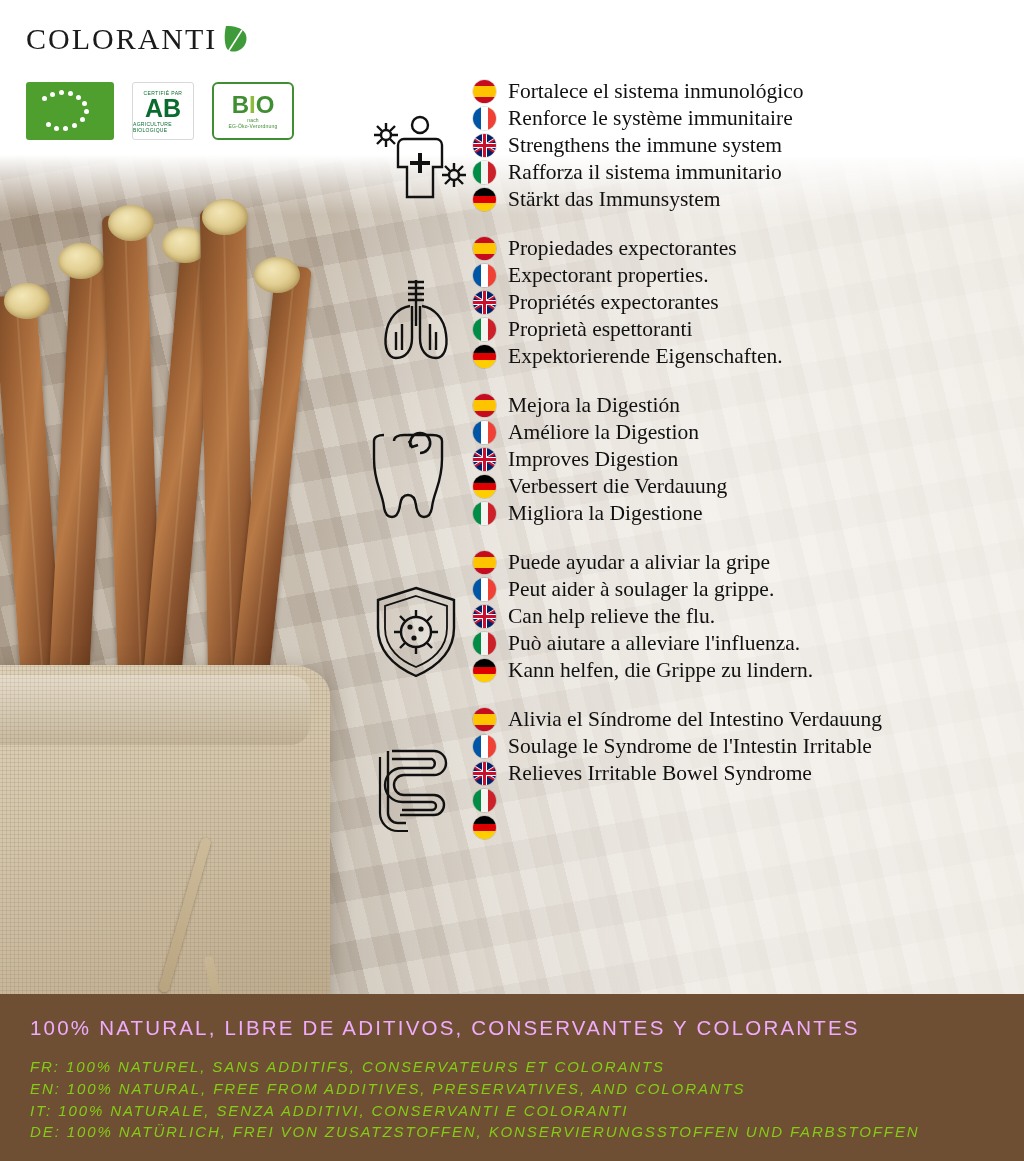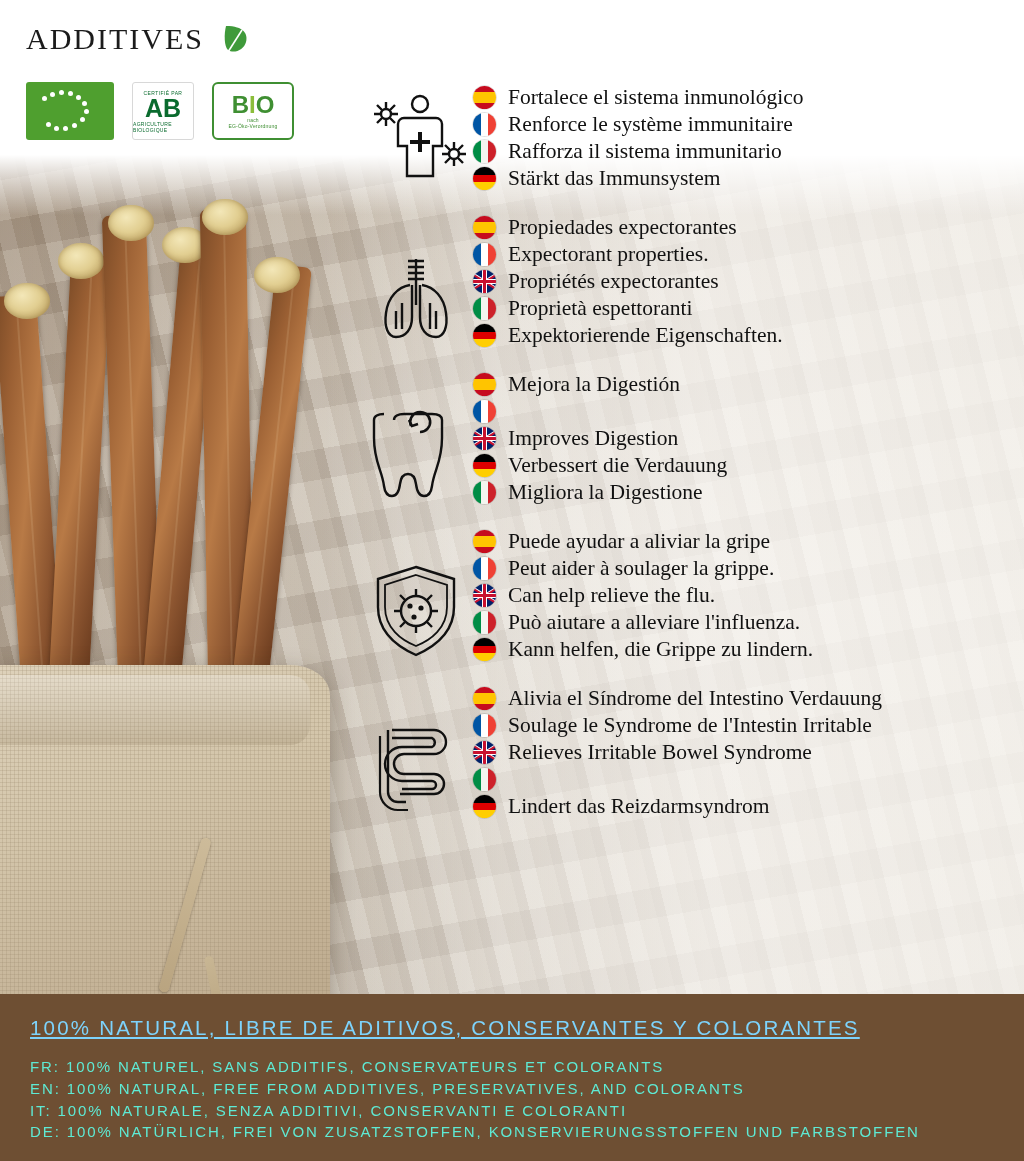--- a/index.html
+++ b/index.html
@@ -143,24 +143,24 @@
   .f-de i.c { left:0; top:66.6%; width:100%; height:33.4%; background:#FFCE00; }
 
   
   .footer {
     position:absolute; left:0; bottom:0; width:1024px; height:167px;
     background:#6e4f33; color:#ffffff;
     font-family:"Liberation Sans", sans-serif;
     padding:22px 30px 0 30px;
   }
   .footer .main {
-    font-size:20.5px; letter-spacing:2.2px; margin-bottom:16px; color:#7dd3fc;text-decoration:underline;
+    font-size:20.5px; letter-spacing:2.2px; margin-bottom:16px; color:#f0abfc;
   }
   .footer .sub {
-    font-size:15px; letter-spacing:1.9px; line-height:1.45; color:#5eead4;
+    font-size:15px; letter-spacing:1.9px; line-height:1.45; color:#84cc16;font-style:italic;
   }
 </style>
 </head>
 <body>
 
 <div class="bg"></div>
 <div class="bg-logs"></div>
 <div class="bg-white-veil"></div>
 <div class="bg-topwhite"></div>
 
@@ -178,21 +178,21 @@
   <div class="stick" style="left:264px; top:70px; width:36px; height:420px; transform:rotate(6deg);"></div>
   <div class="tip" style="left:264px; top:62px;"></div>
   <div class="sack">
     <div class="sack-fold"></div>
   </div>
   <div class="cord"></div>
   <div class="cord2"></div>
 </div>
 
 <div class="header">
-  <div class="brand">ADDITIVES</div>
+  <div class="brand">COLORANTI</div>
   <div class="leaf-mark">
     <svg viewBox="0 0 28 36" width="28" height="36">
       <path d="M4 4 C22 4 26 12 24 20 C22 28 12 32 6 28 C2 24 2 12 4 4 Z" fill="#3f9a3a"></path>
       <path d="M6 30 L20 8" stroke="#ffffff" stroke-width="1.6" fill="none"></path>
     </svg>
   </div>
 
   <div class="cert-row">
     <div class="euleaf">
       <span class="star" style="left:16px; top:14px;"></span>
@@ -246,77 +246,91 @@
         </div>
       <div class="line">
           <span class="flag f-fr">
             <i class="a"></i>
             <i class="b"></i>
             <i class="c"></i>
           </span>
           <span class="txt">Renforce le système immunitaire</span>
         </div>
       <div class="line">
-          <span class="flag f-it">
-            <i class="a"></i>
-            <i class="b"></i>
-            <i class="c"></i>
-          </span>
-          <span class="txt">Rafforza il sistema immunitario</span>
-        </div>
-      <div class="line">
-          <span class="flag f-de">
-            <i class="a"></i>
-            <i class="b"></i>
-            <i class="c"></i>
-          </span>
-          <span class="txt">Stärkt das Immunsystem</span>
-        </div>
-    </div>
-  </div>
-
-  <div class="benefit">
-    <div class="icon">
-      <svg width="104" height="104" viewBox="0 0 104 104" fill="none" stroke="#111" stroke-width="2.4">
-        <path d="M52 14 v46"></path>
-        <path d="M44 16 h16 M44 22 h16 M44 28 h16 M44 34 h16"></path>
-        <path d="M46 40 C34 42 24 52 22 68 C20 82 24 92 32 92 C42 92 48 84 48 72 v-32"></path>
-        <path d="M58 40 C70 42 80 52 82 68 C84 82 80 92 72 92 C62 92 56 84 56 72 v-32"></path>
-        <path d="M38 58 v26 M32 66 v18 M66 58 v26 M72 66 v18"></path>
-      </svg>
-    </div>
-    <div class="lines">
-      <div class="line">
-          <span class="flag f-es">
-            <i class="a"></i>
-            <i class="b"></i>
-            <i class="c"></i>
-          </span>
-          <span class="txt">Propiedades expectorantes</span>
-        </div>
-      <div class="line">
-          <span class="flag f-fr">
-            <i class="a"></i>
-            <i class="b"></i>
-            <i class="c"></i>
-          </span>
-          <span class="txt">Expectorant properties.</span>
-        </div>
-      <div class="line">
           <span class="flag f-gb">
             <i class="bg2"></i>
             <i class="d1"></i>
             <i class="d2"></i>
             <i class="d3"></i>
             <i class="d4"></i>
             <i class="h"></i>
             <i class="v"></i>
             <i class="h2"></i>
             <i class="v2"></i>
           </span>
+          <span class="txt">Strengthens the immune system</span>
+        </div>
+      <div class="line">
+          <span class="flag f-it">
+            <i class="a"></i>
+            <i class="b"></i>
+            <i class="c"></i>
+          </span>
+          <span class="txt">Rafforza il sistema immunitario</span>
+        </div>
+      <div class="line">
+          <span class="flag f-de">
+            <i class="a"></i>
+            <i class="b"></i>
+            <i class="c"></i>
+          </span>
+          <span class="txt">Stärkt das Immunsystem</span>
+        </div>
+    </div>
+  </div>
+
+  <div class="benefit">
+    <div class="icon">
+      <svg width="104" height="104" viewBox="0 0 104 104" fill="none" stroke="#111" stroke-width="2.4">
+        <path d="M52 14 v46"></path>
+        <path d="M44 16 h16 M44 22 h16 M44 28 h16 M44 34 h16"></path>
+        <path d="M46 40 C34 42 24 52 22 68 C20 82 24 92 32 92 C42 92 48 84 48 72 v-32"></path>
+        <path d="M58 40 C70 42 80 52 82 68 C84 82 80 92 72 92 C62 92 56 84 56 72 v-32"></path>
+        <path d="M38 58 v26 M32 66 v18 M66 58 v26 M72 66 v18"></path>
+      </svg>
+    </div>
+    <div class="lines">
+      <div class="line">
+          <span class="flag f-es">
+            <i class="a"></i>
+            <i class="b"></i>
+            <i class="c"></i>
+          </span>
+          <span class="txt">Propiedades expectorantes</span>
+        </div>
+      <div class="line">
+          <span class="flag f-fr">
+            <i class="a"></i>
+            <i class="b"></i>
+            <i class="c"></i>
+          </span>
+          <span class="txt">Expectorant properties.</span>
+        </div>
+      <div class="line">
+          <span class="flag f-gb">
+            <i class="bg2"></i>
+            <i class="d1"></i>
+            <i class="d2"></i>
+            <i class="d3"></i>
+            <i class="d4"></i>
+            <i class="h"></i>
+            <i class="v"></i>
+            <i class="h2"></i>
+            <i class="v2"></i>
+          </span>
           <span class="txt">Propriétés expectorantes</span>
         </div>
       <div class="line">
           <span class="flag f-it">
             <i class="a"></i>
             <i class="b"></i>
             <i class="c"></i>
           </span>
           <span class="txt">Proprietà espettoranti</span>
         </div>
@@ -347,20 +361,21 @@
             <i class="c"></i>
           </span>
           <span class="txt">Mejora la Digestión</span>
         </div>
       <div class="line">
           <span class="flag f-fr">
             <i class="a"></i>
             <i class="b"></i>
             <i class="c"></i>
           </span>
+          <span class="txt">Améliore la Digestion</span>
         </div>
       <div class="line">
           <span class="flag f-gb">
             <i class="bg2"></i>
             <i class="d1"></i>
             <i class="d2"></i>
             <i class="d3"></i>
             <i class="d4"></i>
             <i class="h"></i>
             <i class="v"></i>
@@ -496,21 +511,20 @@
             <i class="b"></i>
             <i class="c"></i>
           </span>
         </div>
       <div class="line">
           <span class="flag f-de">
             <i class="a"></i>
             <i class="b"></i>
             <i class="c"></i>
           </span>
-          <span class="txt">Lindert das Reizdarmsyndrom</span>
         </div>
     </div>
   </div>
 
 </div>
 
 <div class="footer">
   <div class="main">100% NATURAL, LIBRE DE ADITIVOS, CONSERVANTES Y COLORANTES</div>
   <div class="sub">FR: 100% NATUREL, SANS ADDITIFS, CONSERVATEURS ET COLORANTS</div>
   <div class="sub">EN: 100% NATURAL, FREE FROM ADDITIVES, PRESERVATIVES, AND COLORANTS</div>

